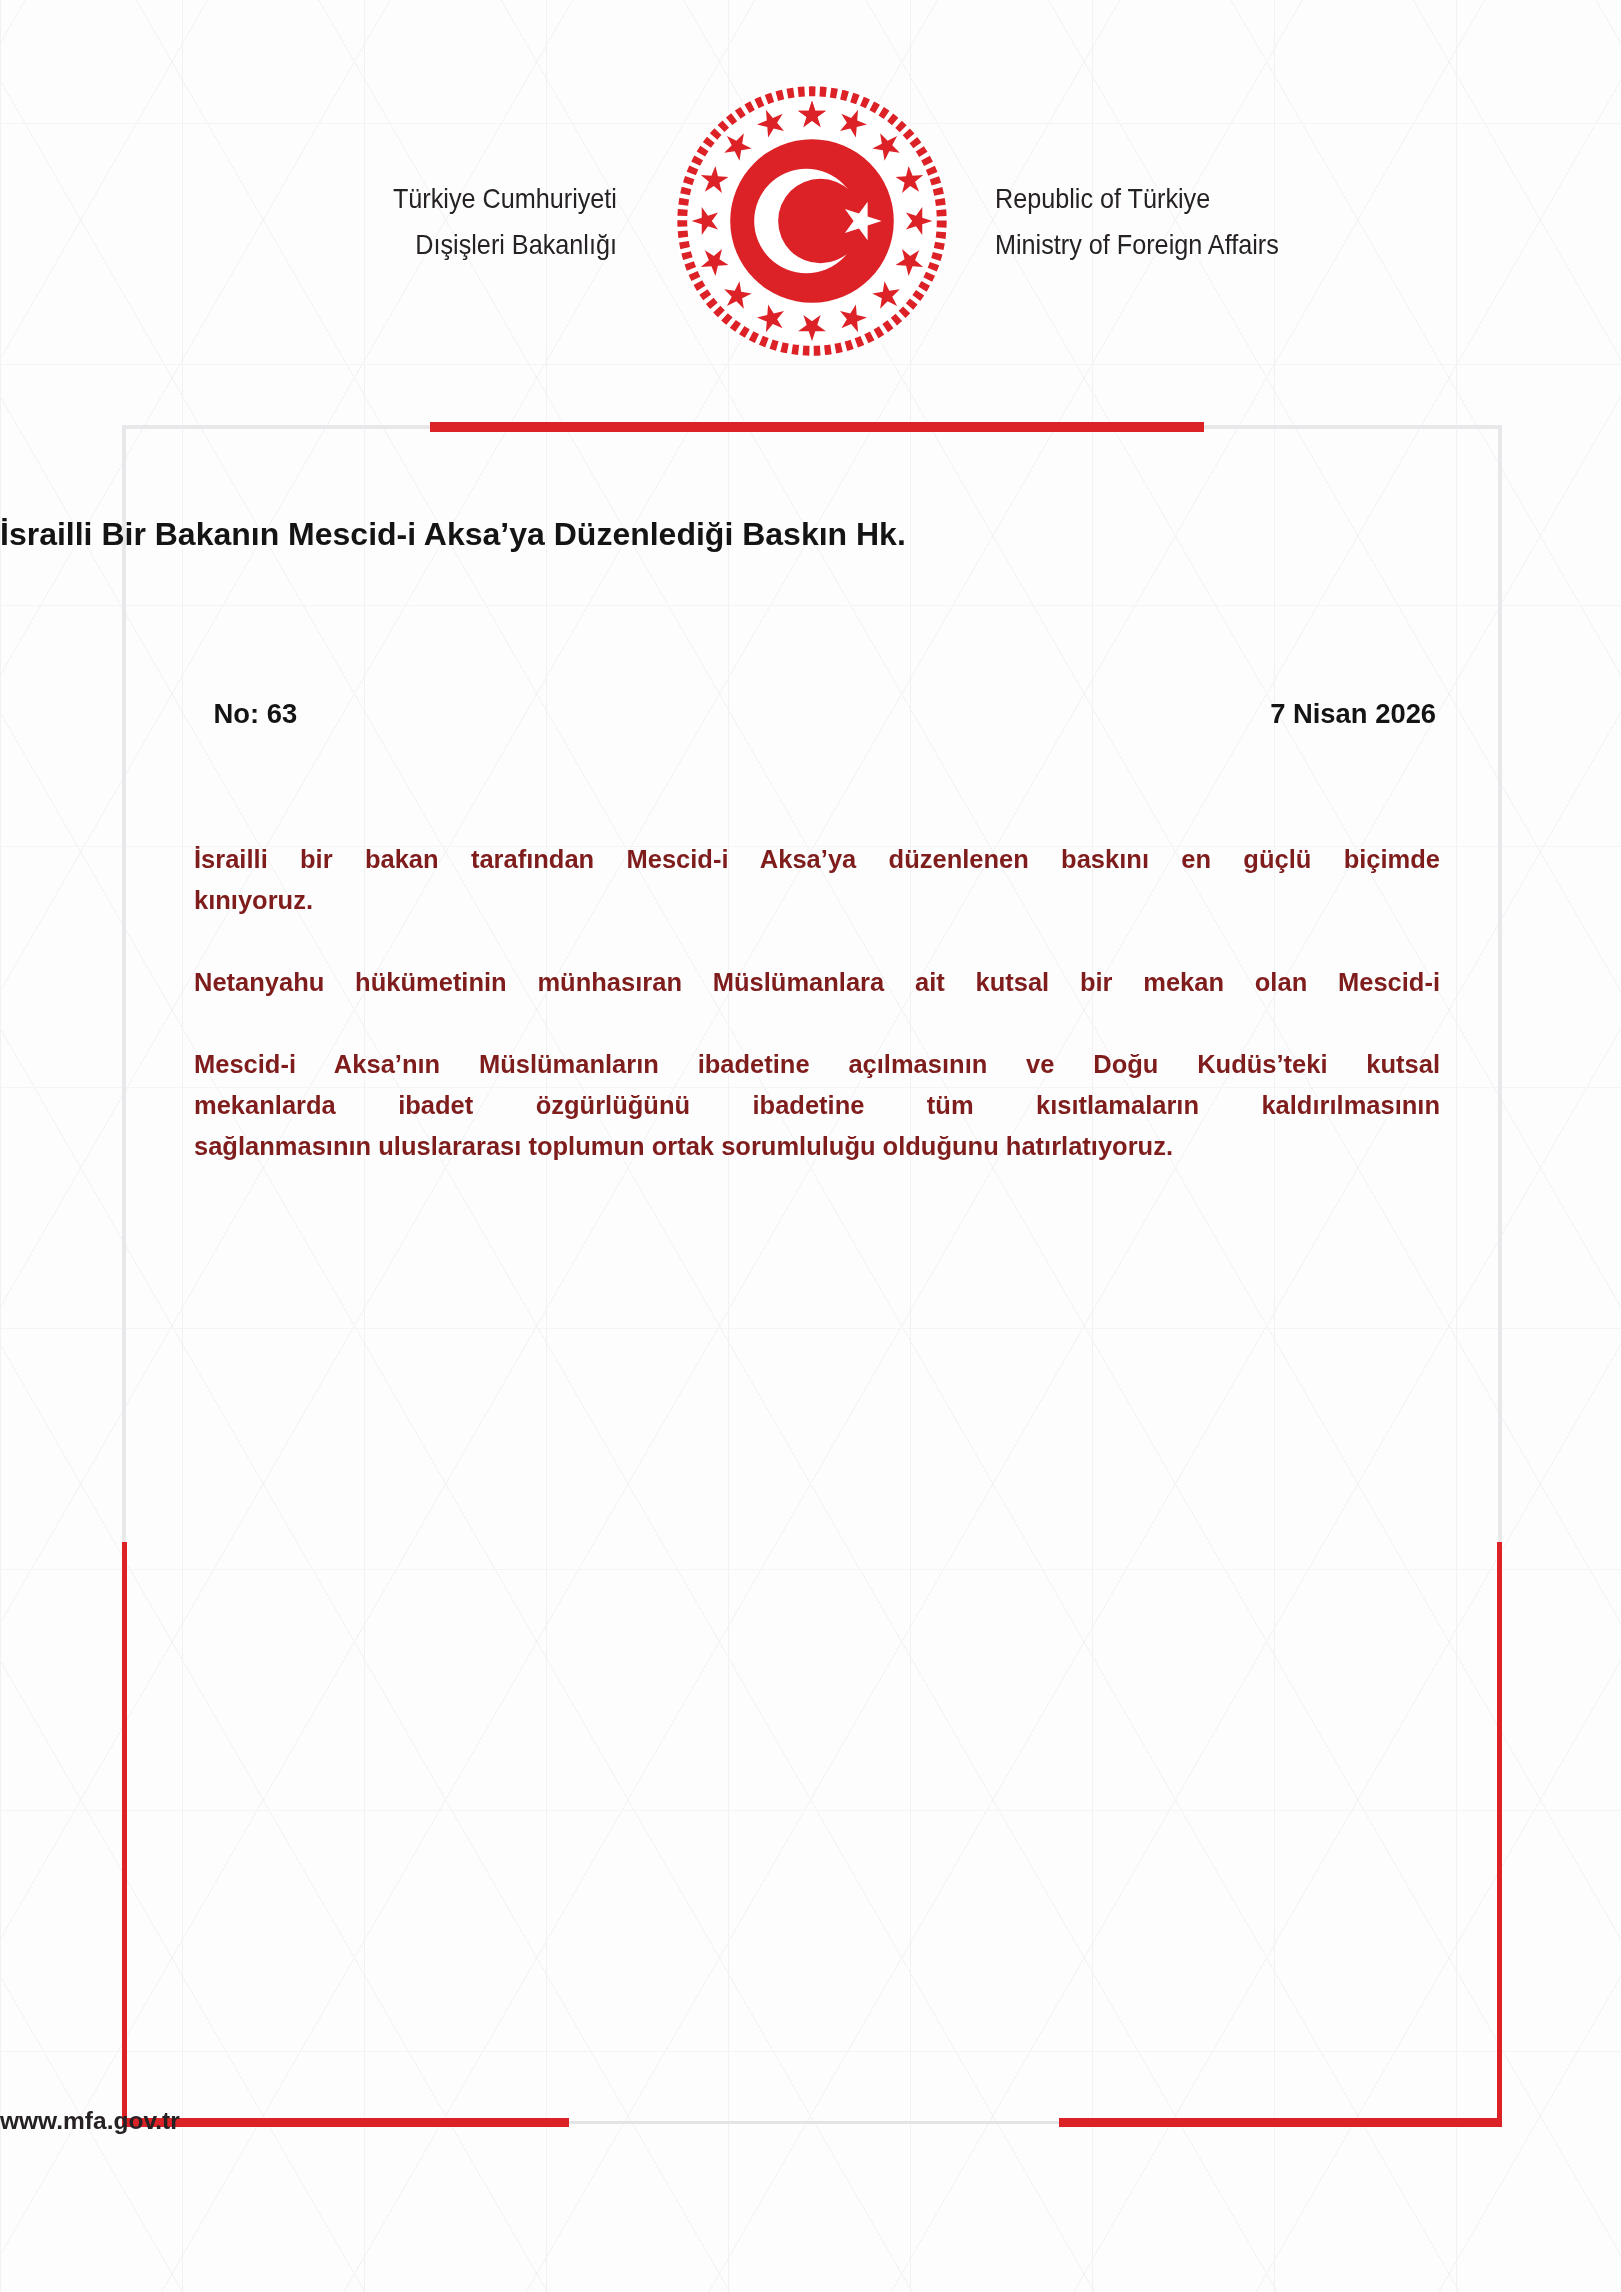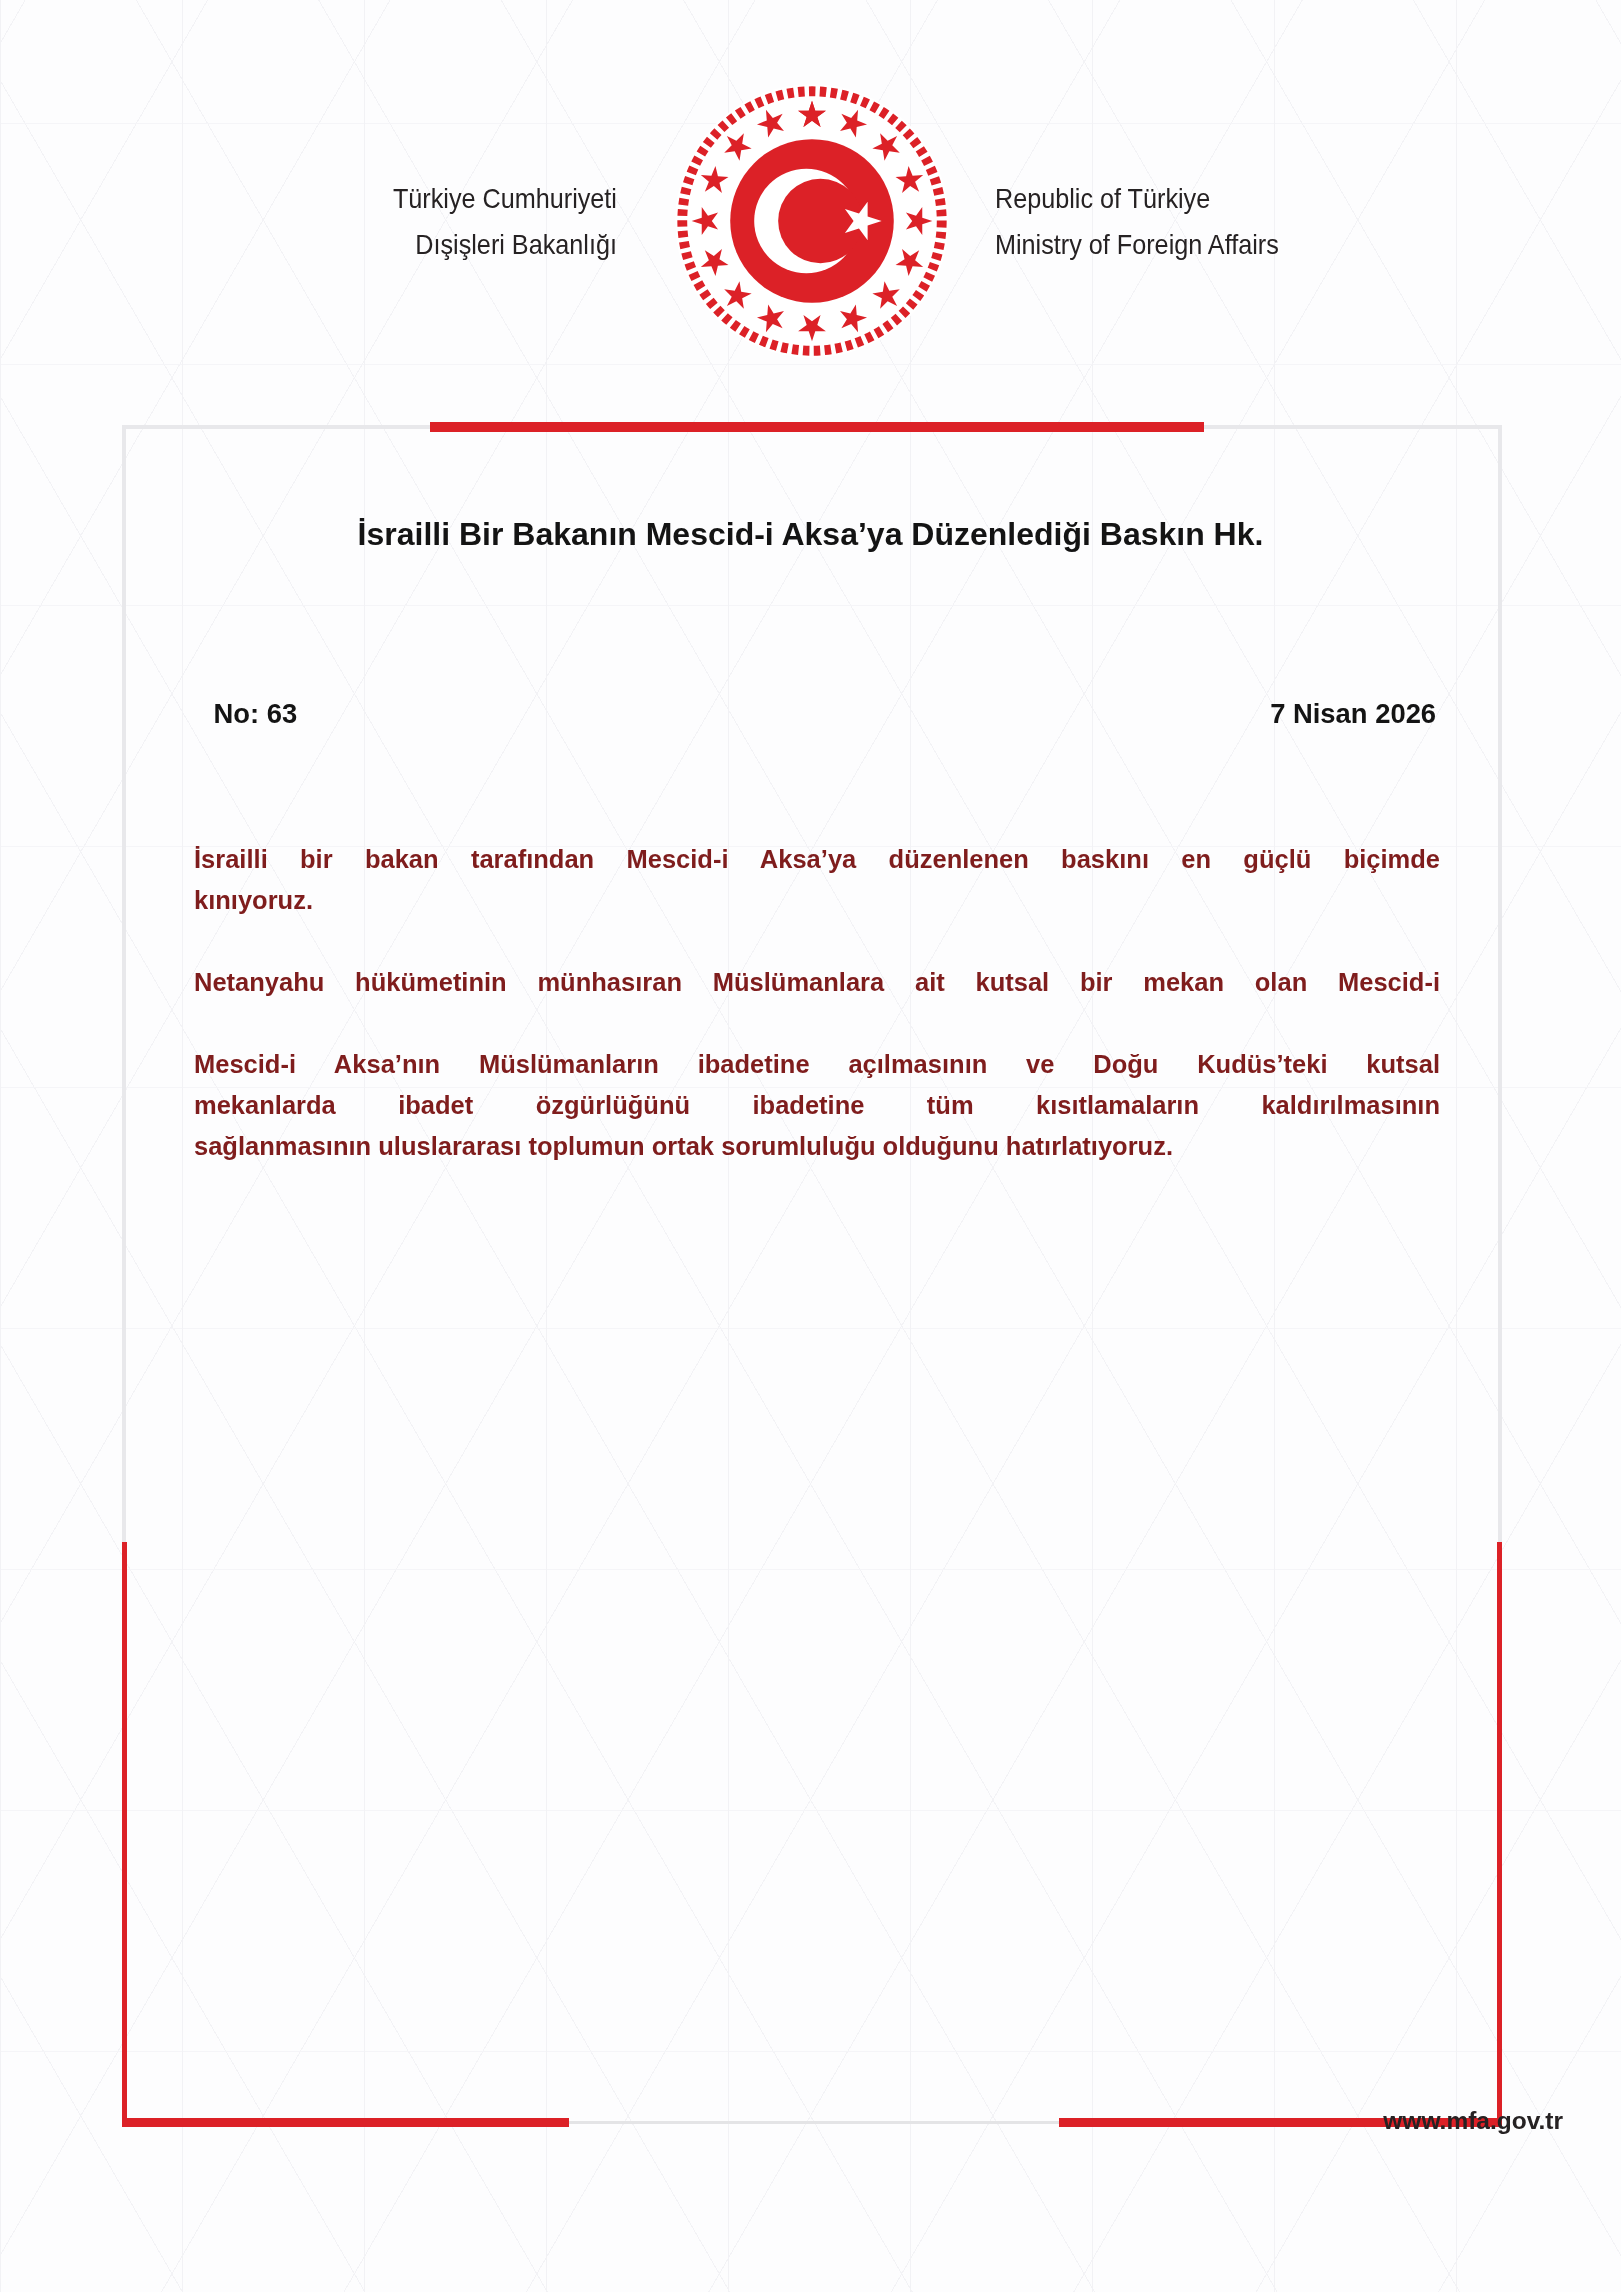--- a/index.html
+++ b/index.html
@@ -37,41 +37,41 @@
   .f-right-gray{position:absolute;right:0;top:0;width:3.9px;height:1117px;background:#e8e8eb;}
   .f-left-red{position:absolute;left:0;top:1117px;width:4.9px;bottom:0;background:#dc2127;}
   .f-right-red{position:absolute;right:0;top:1117px;width:4.9px;bottom:0;background:#dc2127;}
   .f-bottom-left{position:absolute;left:0;bottom:0;width:447px;height:8.8px;background:#dc2127;}
   .f-bottom-right{position:absolute;right:0;bottom:0;width:443px;height:8.8px;background:#dc2127;}
   .f-bottom-gapline{position:absolute;left:447px;right:443px;bottom:2.9px;height:2.9px;background:#e4e4e6;}
   .top-red-bar{position:absolute;left:308px;top:-2.9px;width:774px;height:9.8px;background:#dc2127;}
 
   
   .doc-title{
-    left:0;top:516px;width:1621px;text-align:center;
+    left:0;top:516px;width:1621px;text-align:left;
     font-size:32px;font-weight:bold;color:#141414;white-space:nowrap;
   }
   .no-date-row{
     left:194px;top:686px;width:1246px;
     display:flex;justify-content:space-between;
     font-size:27.4px;font-weight:bold;color:#141414;margin-top:12px;
   }
   .no-label{padding-left:19.6px;}
   .date-label{padding-right:3.9px;}
   .body-text{
     left:194px;top:839px;width:1246px;
     font-size:25.5px;font-weight:bold;line-height:41px;color:#7f1d1d;
   }
   .para{margin:0 0 41px 0;}
   .pline{text-align:justify;text-align-last:justify;}
   .pline.last{text-align:justify;text-align-last:left;}
 
   
   .site-footer{
-    left:0;top:2107px;width:1563px;text-align:right;
+    left:0;top:2107px;width:1563px;text-align:left;
     font-size:24.5px;font-weight:bold;color:#262223;letter-spacing:0px;
   }
 </style>
 </head>
 <body>
 
 <div class="abs org-left">
   <div>Türkiye Cumhuriyeti</div>
   <div>Dışişleri Bakanlığı</div>
 </div>

